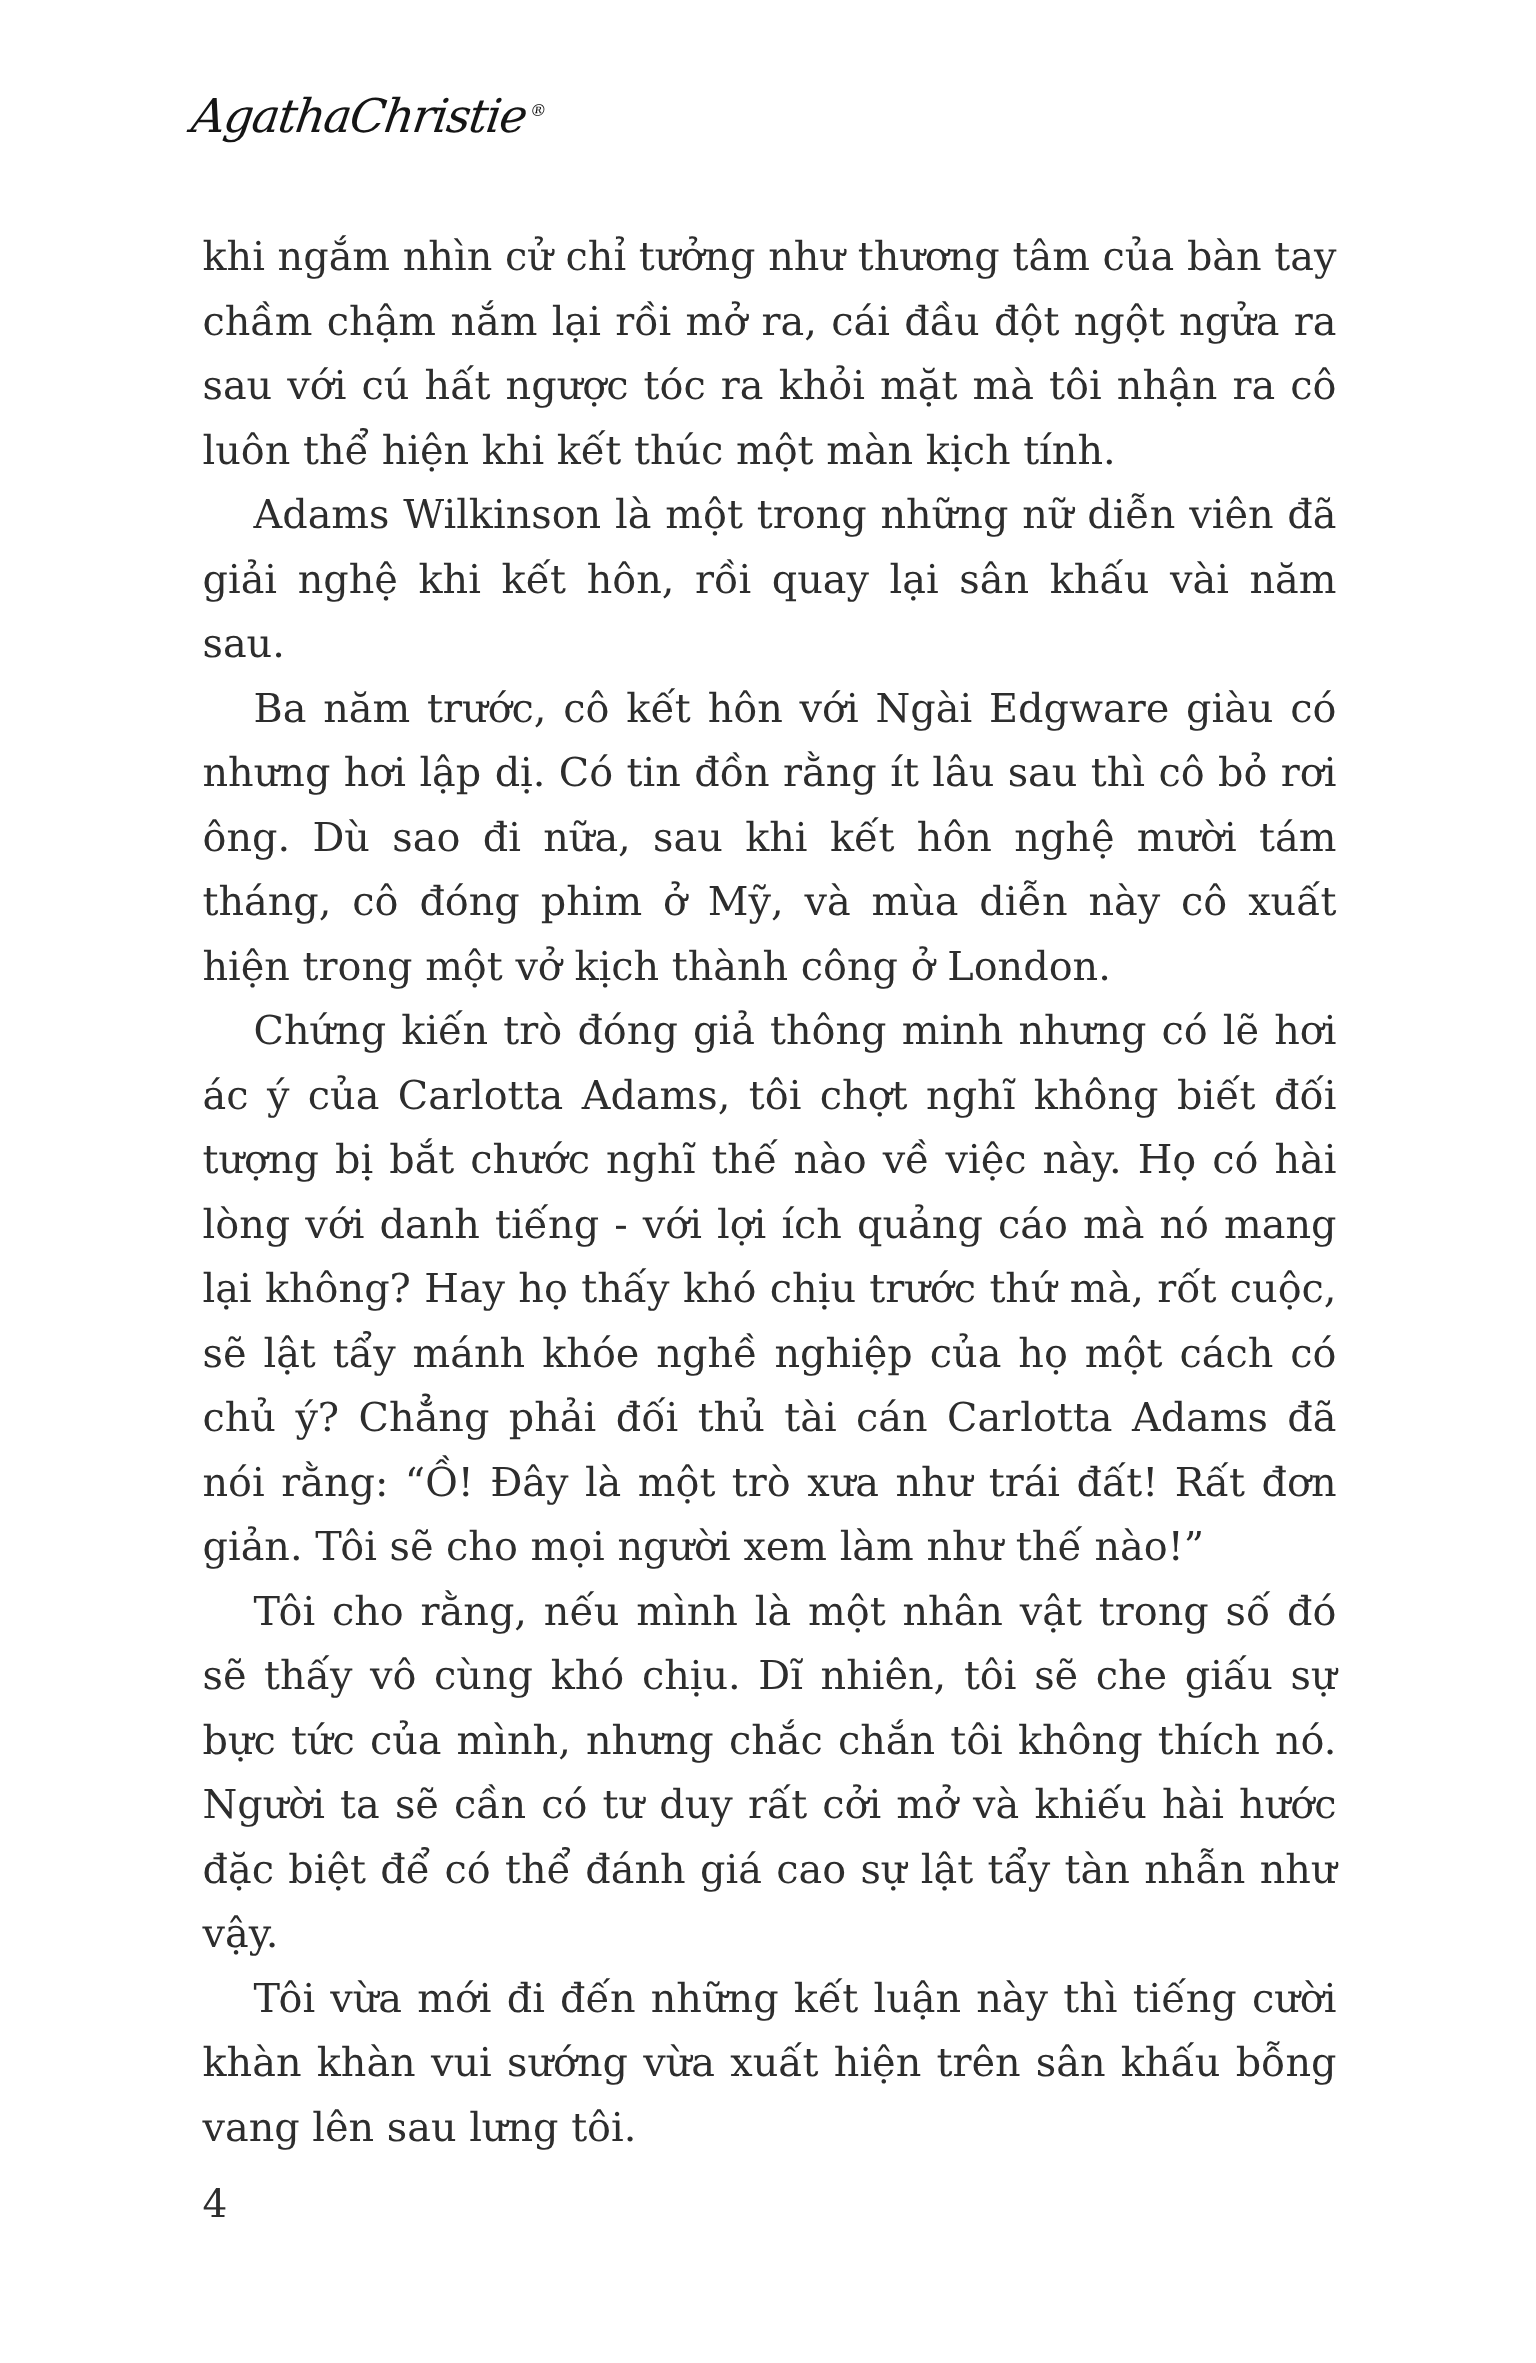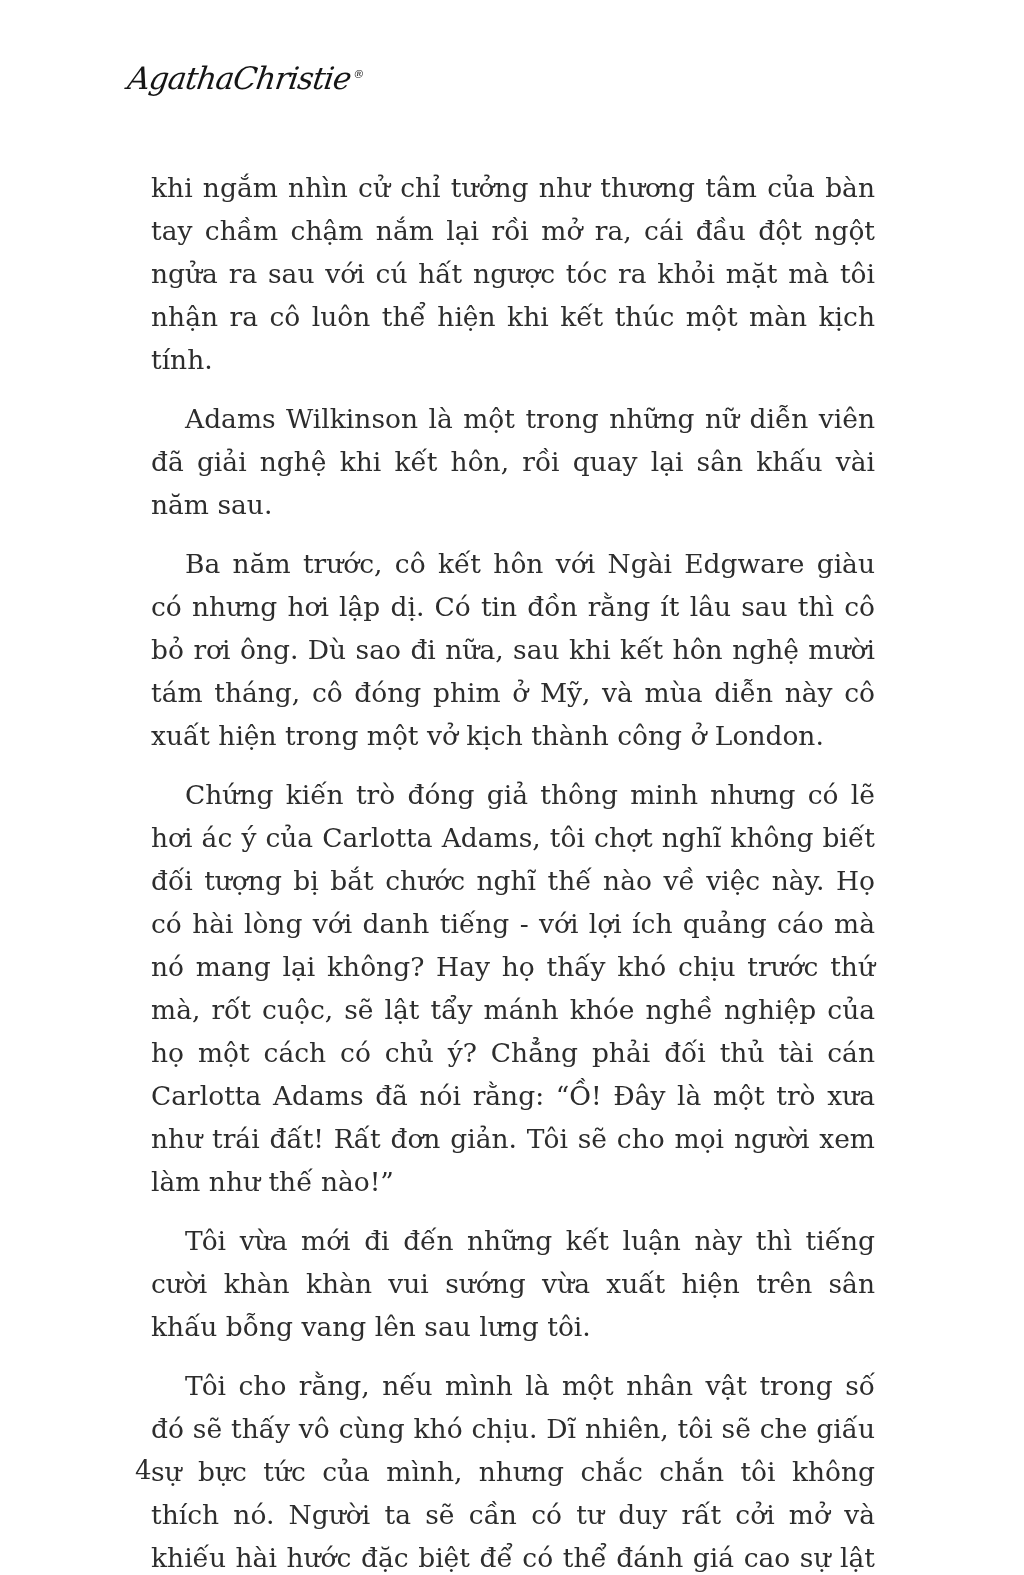--- a/index.html
+++ b/index.html
@@ -39,21 +39,21 @@
     position: absolute;
     left: 135px;
     top: 150px;
     width: 756px;
     font-size: 26.5px;
     line-height: 43px;
     text-align: justify;
     color: #2d2d2d;
   }
   .content p {
-    margin: 16px;
+    margin: 0;
     padding: 0;
     text-indent: 34px;
   }
   .content p.continuation {
     text-indent: 0;
   }
   .page-number {
     position: absolute;
     left: 135px;
     top: 1455px;
@@ -68,19 +68,19 @@
 
   <div class="logo">
     <span>AgathaChristie</span><span class="reg-mark">®</span>
   </div>
 
   <div class="content">
     <p class="continuation">khi ngắm nhìn cử chỉ tưởng như thương tâm của bàn tay chầm chậm nắm lại rồi mở ra, cái đầu đột ngột ngửa ra sau với cú hất ngược tóc ra khỏi mặt mà tôi nhận ra cô luôn thể hiện khi kết thúc một màn kịch tính.</p>
     <p>Adams Wilkinson là một trong những nữ diễn viên đã giải nghệ khi kết hôn, rồi quay lại sân khấu vài năm sau.</p>
     <p>Ba năm trước, cô kết hôn với Ngài Edgware giàu có nhưng hơi lập dị. Có tin đồn rằng ít lâu sau thì cô bỏ rơi ông. Dù sao đi nữa, sau khi kết hôn nghệ mười tám tháng, cô đóng phim ở Mỹ, và mùa diễn này cô xuất hiện trong một vở kịch thành công ở London.</p>
     <p>Chứng kiến trò đóng giả thông minh nhưng có lẽ hơi ác ý của Carlotta Adams, tôi chợt nghĩ không biết đối tượng bị bắt chước nghĩ thế nào về việc này. Họ có hài lòng với danh tiếng - với lợi ích quảng cáo mà nó mang lại không? Hay họ thấy khó chịu trước thứ mà, rốt cuộc, sẽ lật tẩy mánh khóe nghề nghiệp của họ một cách có chủ ý? Chẳng phải đối thủ tài cán Carlotta Adams đã nói rằng: “Ồ! Đây là một trò xưa như trái đất! Rất đơn giản. Tôi sẽ cho mọi người xem làm như thế nào!”</p>
+    <p>Tôi cho rằng, nếu mình là một nhân vật trong số đó sẽ thấy vô cùng khó chịu. Dĩ nhiên, tôi sẽ che giấu sự bực tức của mình, nhưng chắc chắn tôi không thích nó. Người ta sẽ cần có tư duy rất cởi mở và khiếu hài hước đặc biệt để có thể đánh giá cao sự lật tẩy tàn nhẫn như vậy.</p>
     <p>Tôi vừa mới đi đến những kết luận này thì tiếng cười khàn khàn vui sướng vừa xuất hiện trên sân khấu bỗng vang lên sau lưng tôi.</p>
-    <p>Tôi cho rằng, nếu mình là một nhân vật trong số đó sẽ thấy vô cùng khó chịu. Dĩ nhiên, tôi sẽ che giấu sự bực tức của mình, nhưng chắc chắn tôi không thích nó. Người ta sẽ cần có tư duy rất cởi mở và khiếu hài hước đặc biệt để có thể đánh giá cao sự lật tẩy tàn nhẫn như vậy.</p>
   </div>
 
   <div class="page-number">4</div>
 
 </div>
 
 </body></html>

